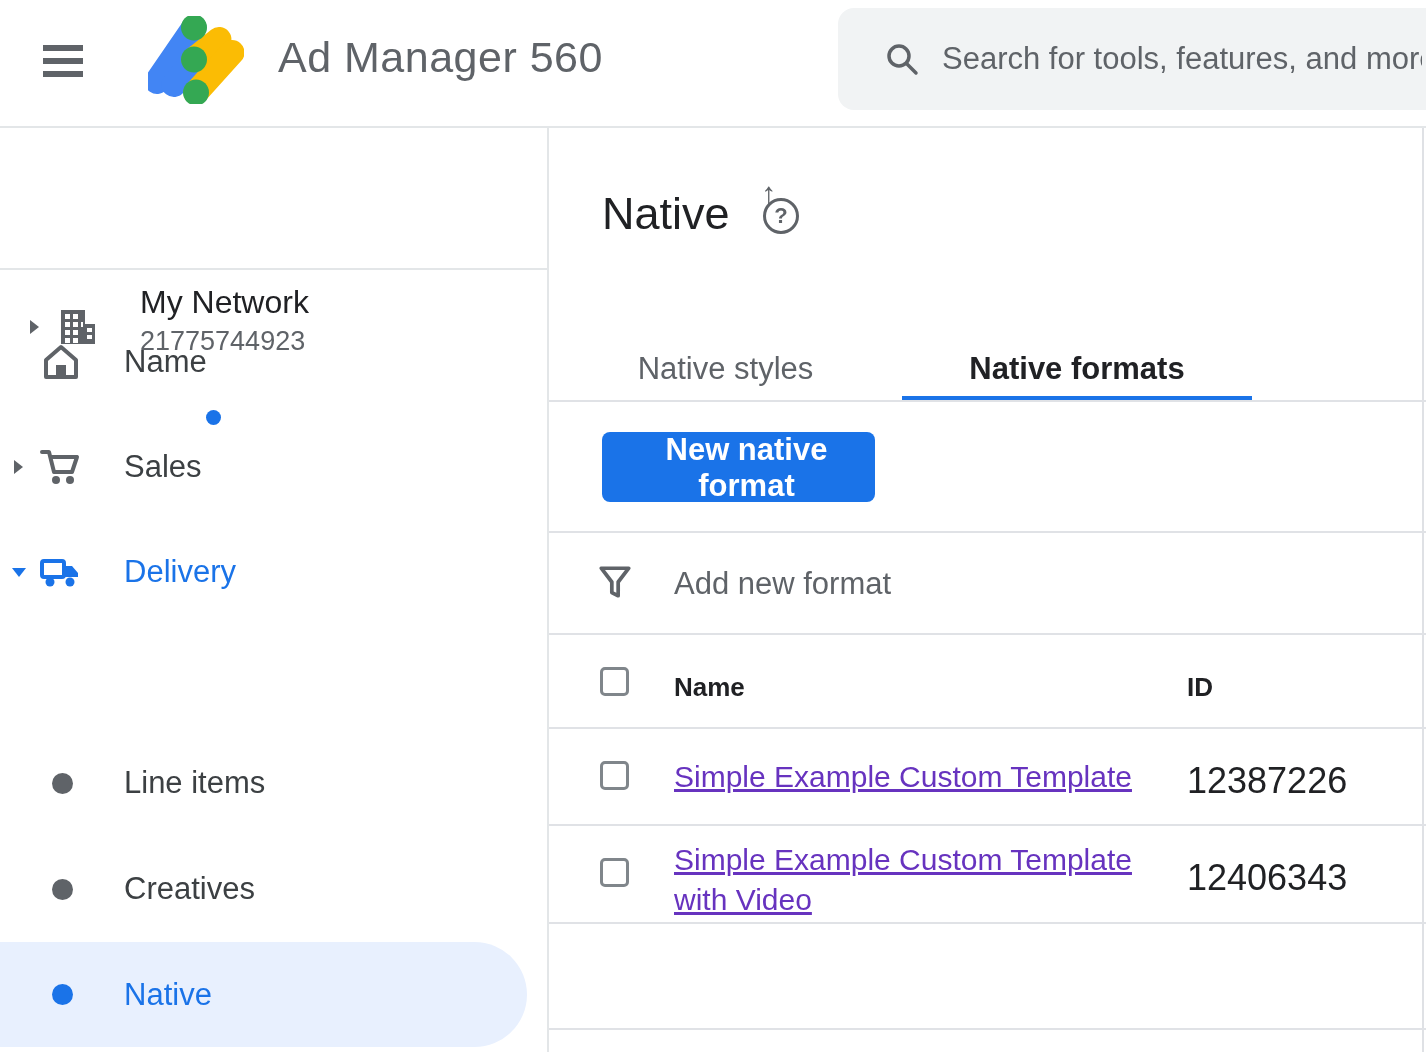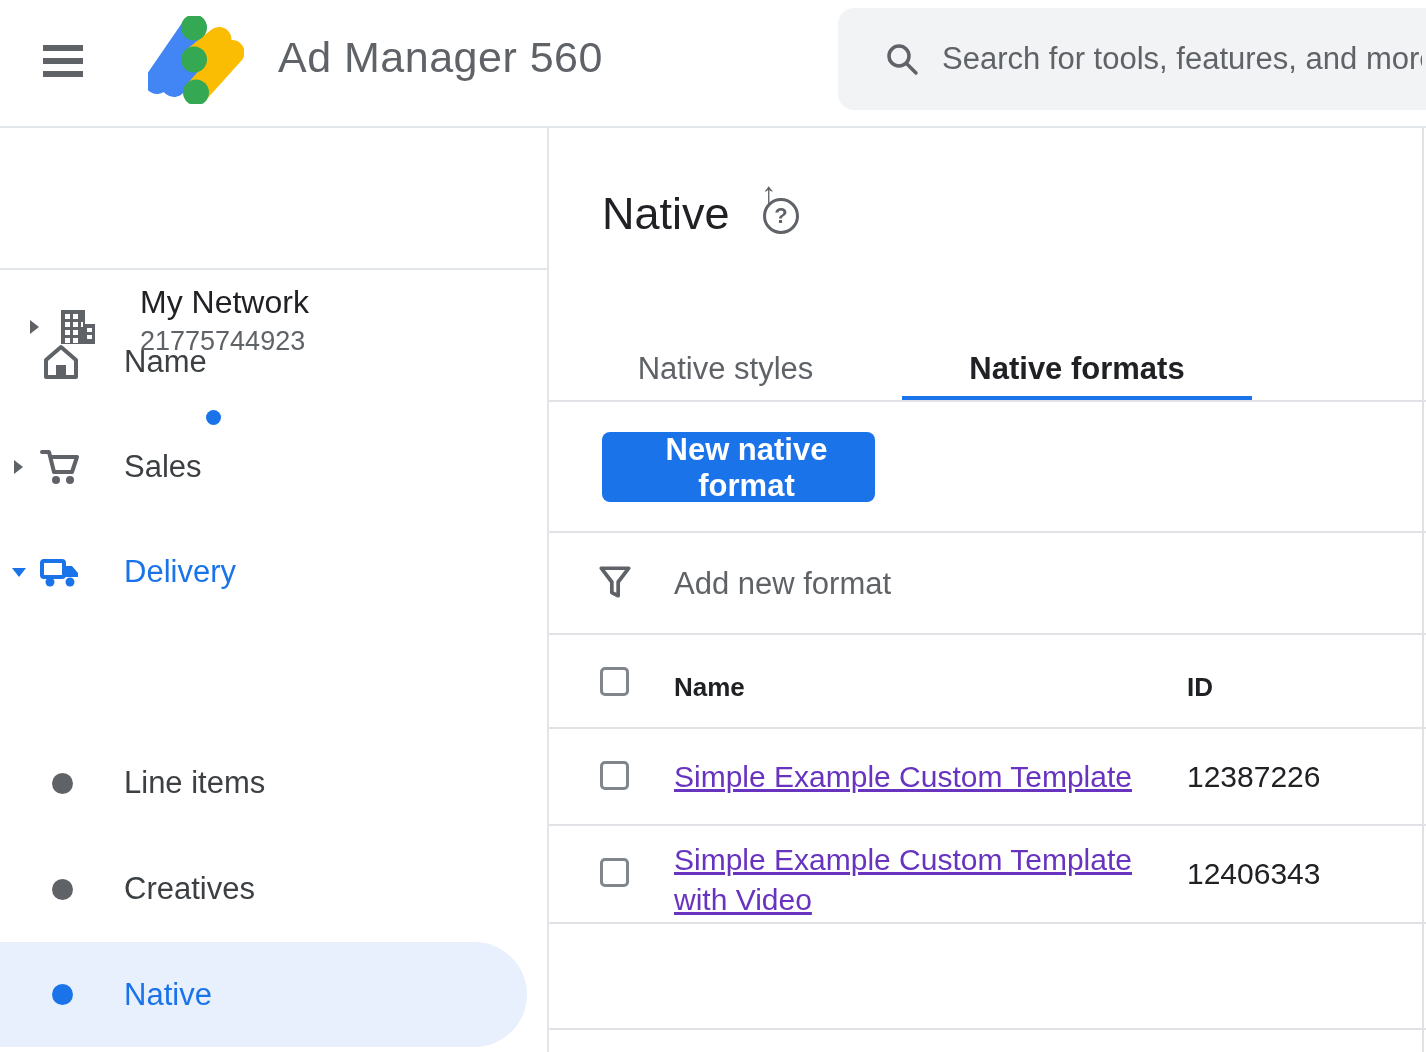--- a/index.html
+++ b/index.html
@@ -64,21 +64,21 @@
              cursor:pointer;padding-left:16px; }
   .filter-row { position:absolute; left:0; top:404px; width:877px; height:101px; cursor:pointer; }
   .filter-row svg { position:absolute; left:48px; top:32px; }
   .filter-text { position:absolute; left:125px; top:34px; font-size:31px; color:#5f6368; }
 
   .checkbox { position:absolute; left:51px; width:29px; height:29px;
               border:3px solid #80868b; border-radius:5px; background:#fff; cursor:pointer; }
   .col-name { left:125px; } .col-id { left:638px; }
   .th { position:absolute; font-size:26px; font-weight:bold; color:#202124; }
   .sort-arrow { position:absolute; left:212px; top:48px; font-size:31px; color:#5f6368; }
-  .cell-id { position:absolute; left:638px; font-size:30px; color:#202124; }
+  .cell-id { position:absolute; left:638px; font-size:36px; color:#202124; }
   a.row-link { position:absolute; left:125px; font-size:30px; color:#6733bf;
                text-decoration:underline; line-height:40px; }
   .row2-link { max-width:512px; display:block; }
 </style>
 </head>
 <body>
 
 <div class="topbar">
   <div class="hamburger">
       <i></i>

